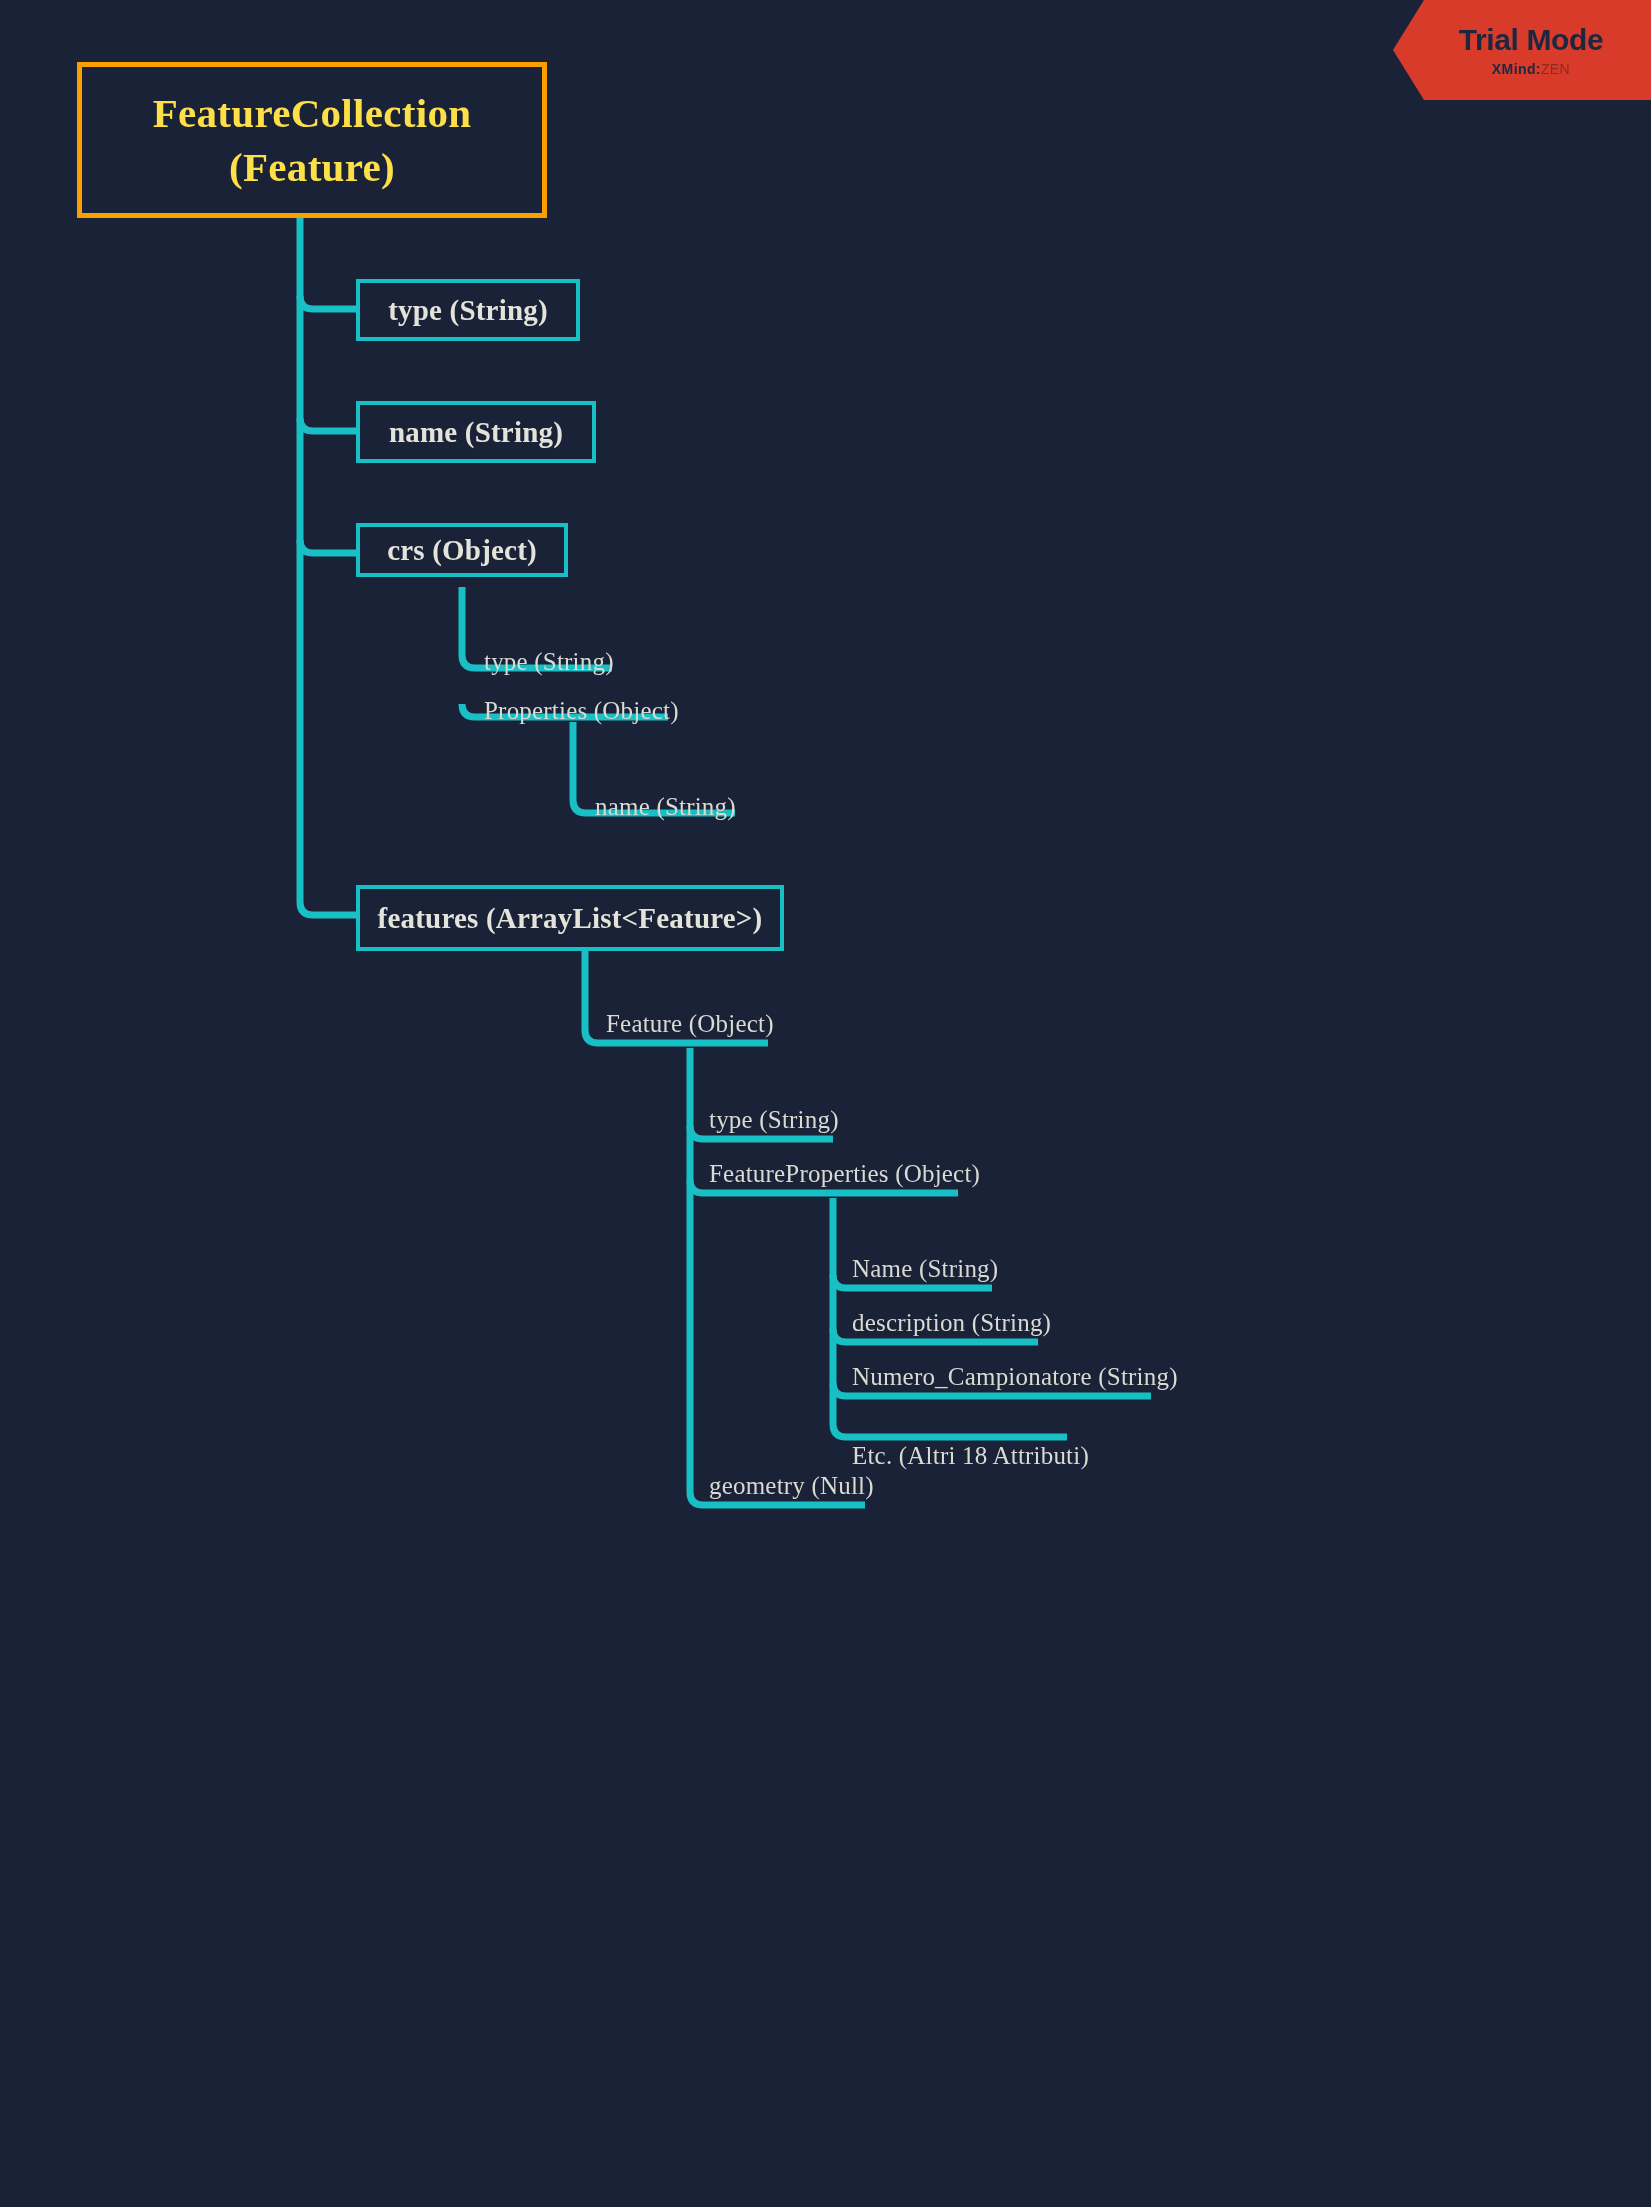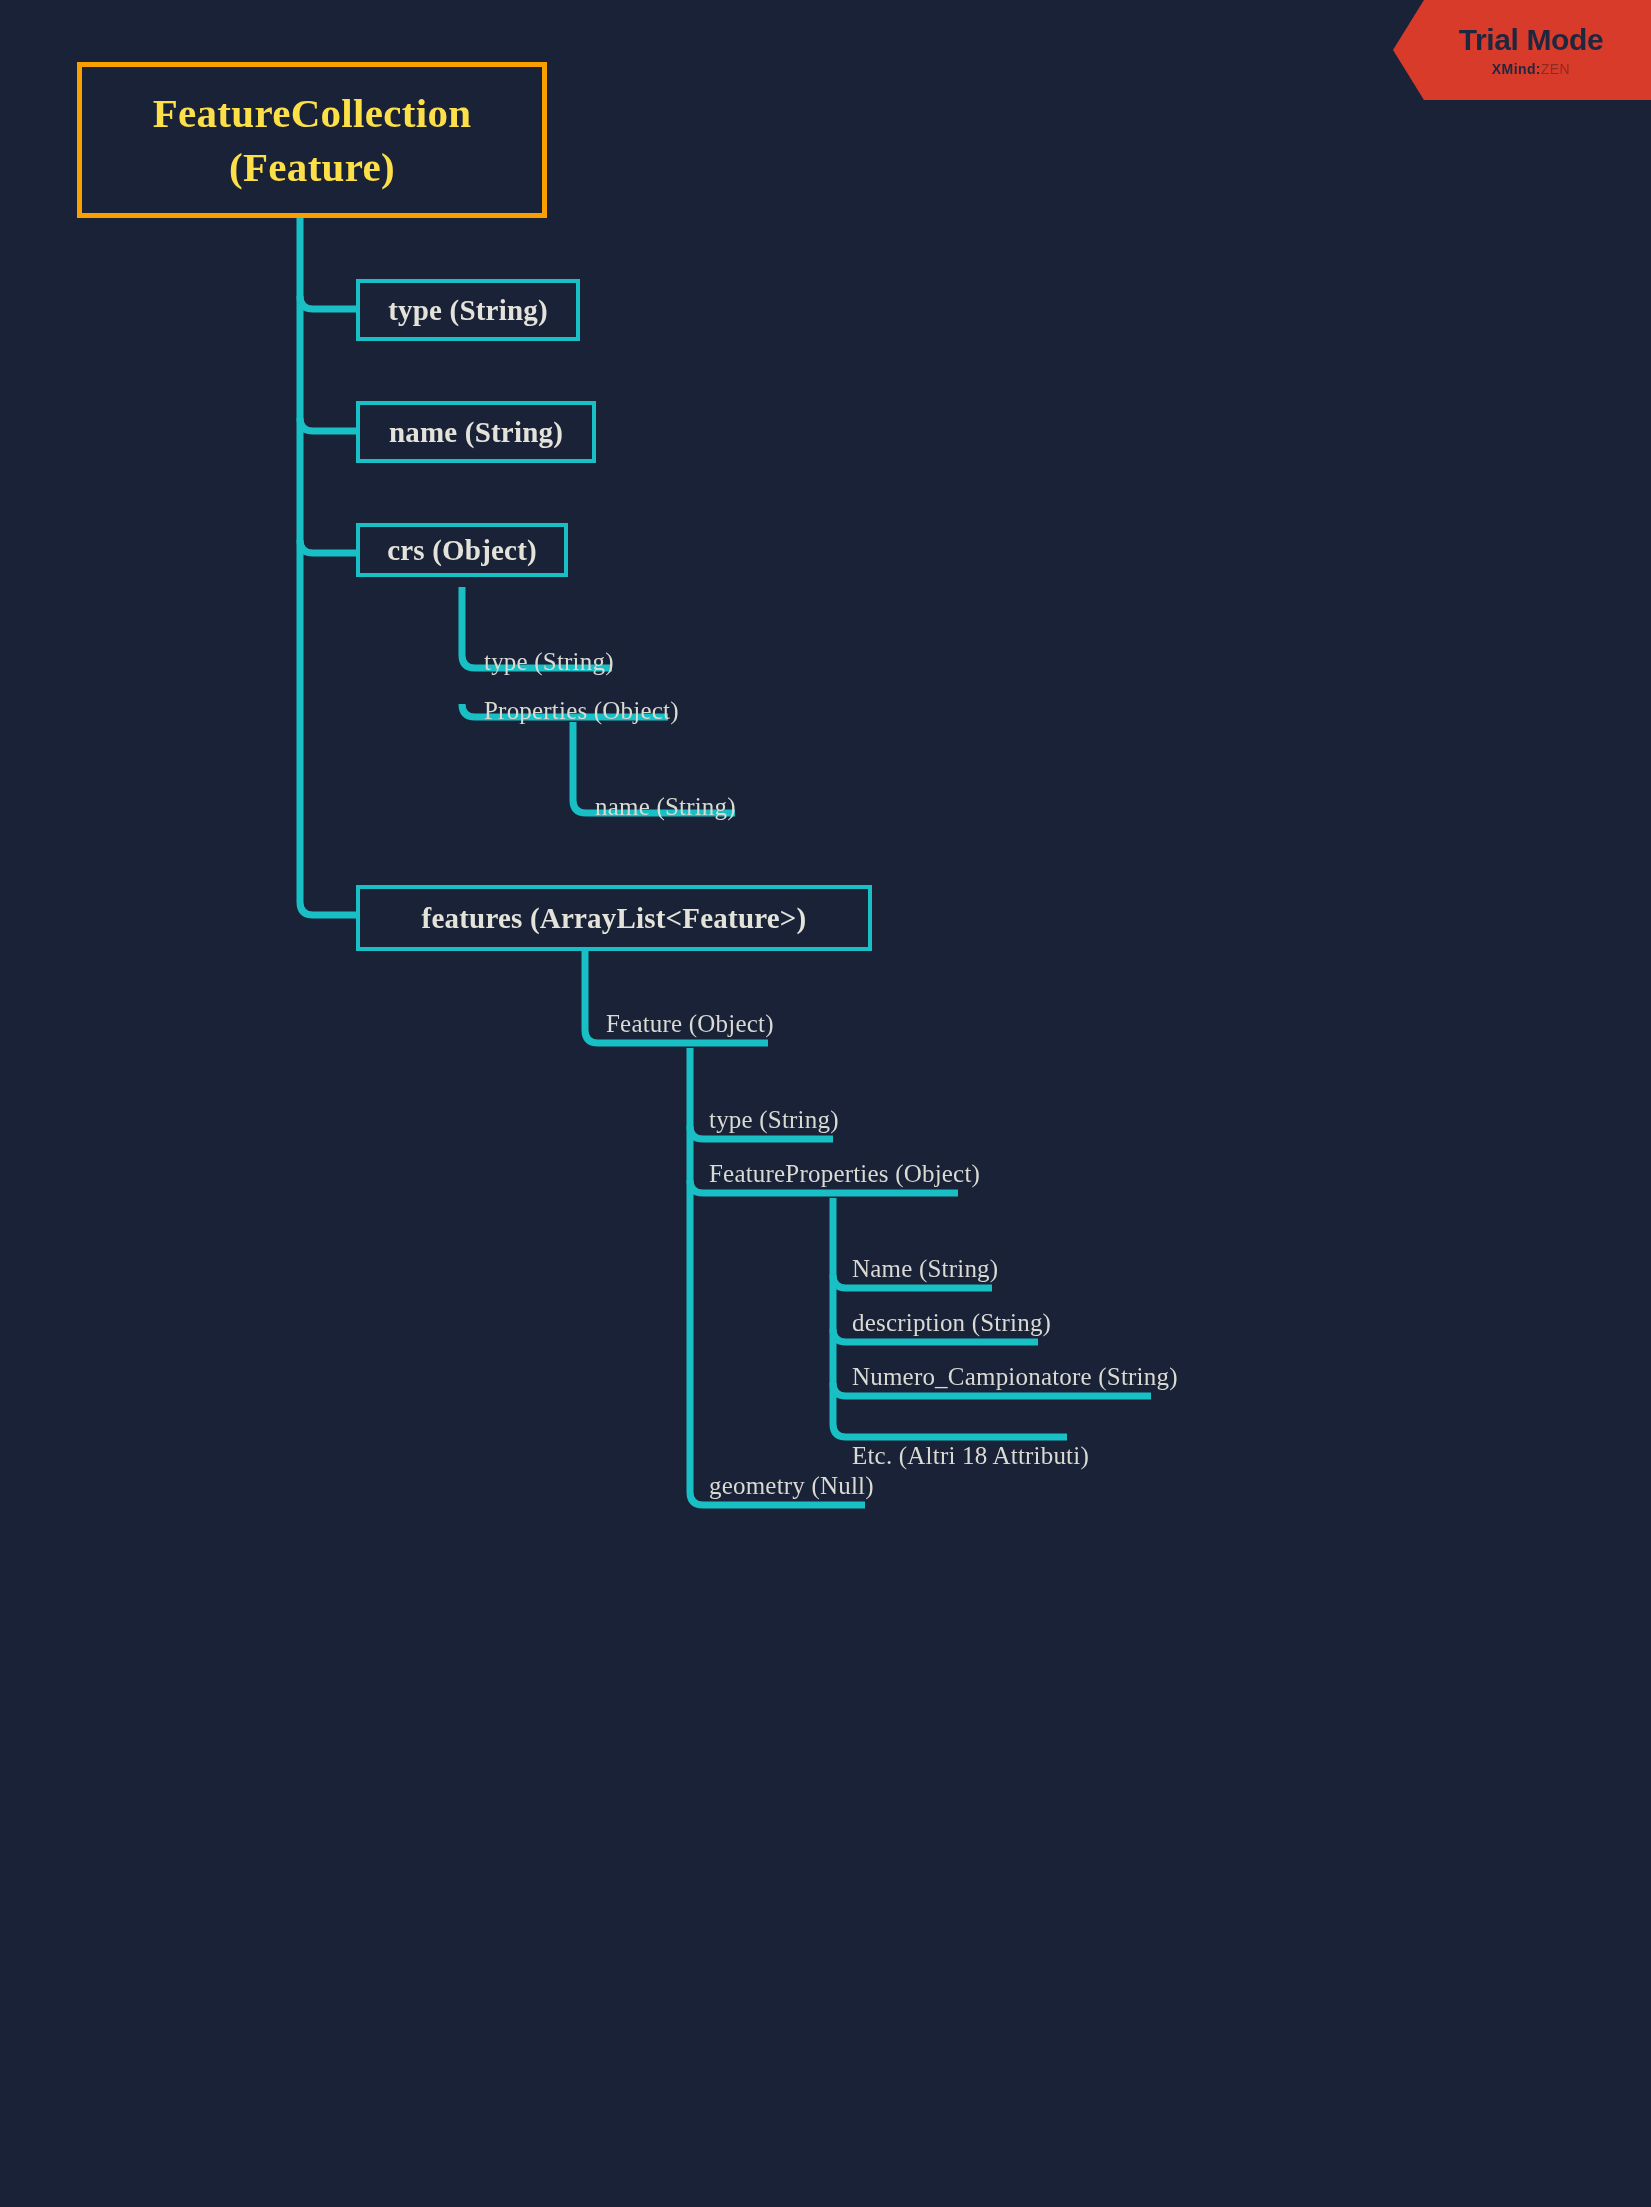--- a/index.html
+++ b/index.html
@@ -157,21 +157,21 @@
   </div>
 
   <div class="box-node" style="left:356px; top:401px; width:240px; height:62px;">
     <span>name (String)</span>
   </div>
 
   <div class="box-node" style="left:356px; top:523px; width:212px; height:54px;">
     <span>crs (Object)</span>
   </div>
 
-  <div class="box-node" style="left:356px; top:885px; width:516px; height:66px;">
+  <div class="box-node" style="left:356px; top:885px; width:428px; height:66px;">
     <span>features (ArrayList&lt;Feature&gt;)</span>
   </div>
 
   <div class="text-node" style="left:484px; top:649px;">
     <span>type (String)</span>
   </div>
 
   <div class="text-node" style="left:484px; top:698px;">
     <span>Properties (Object)</span>
   </div>

